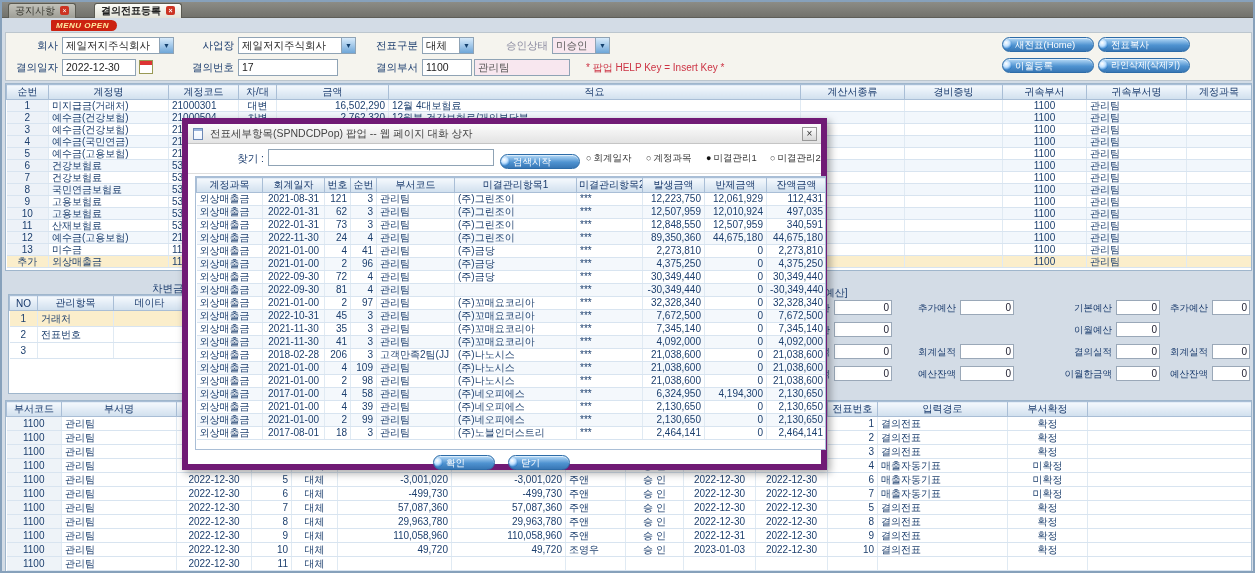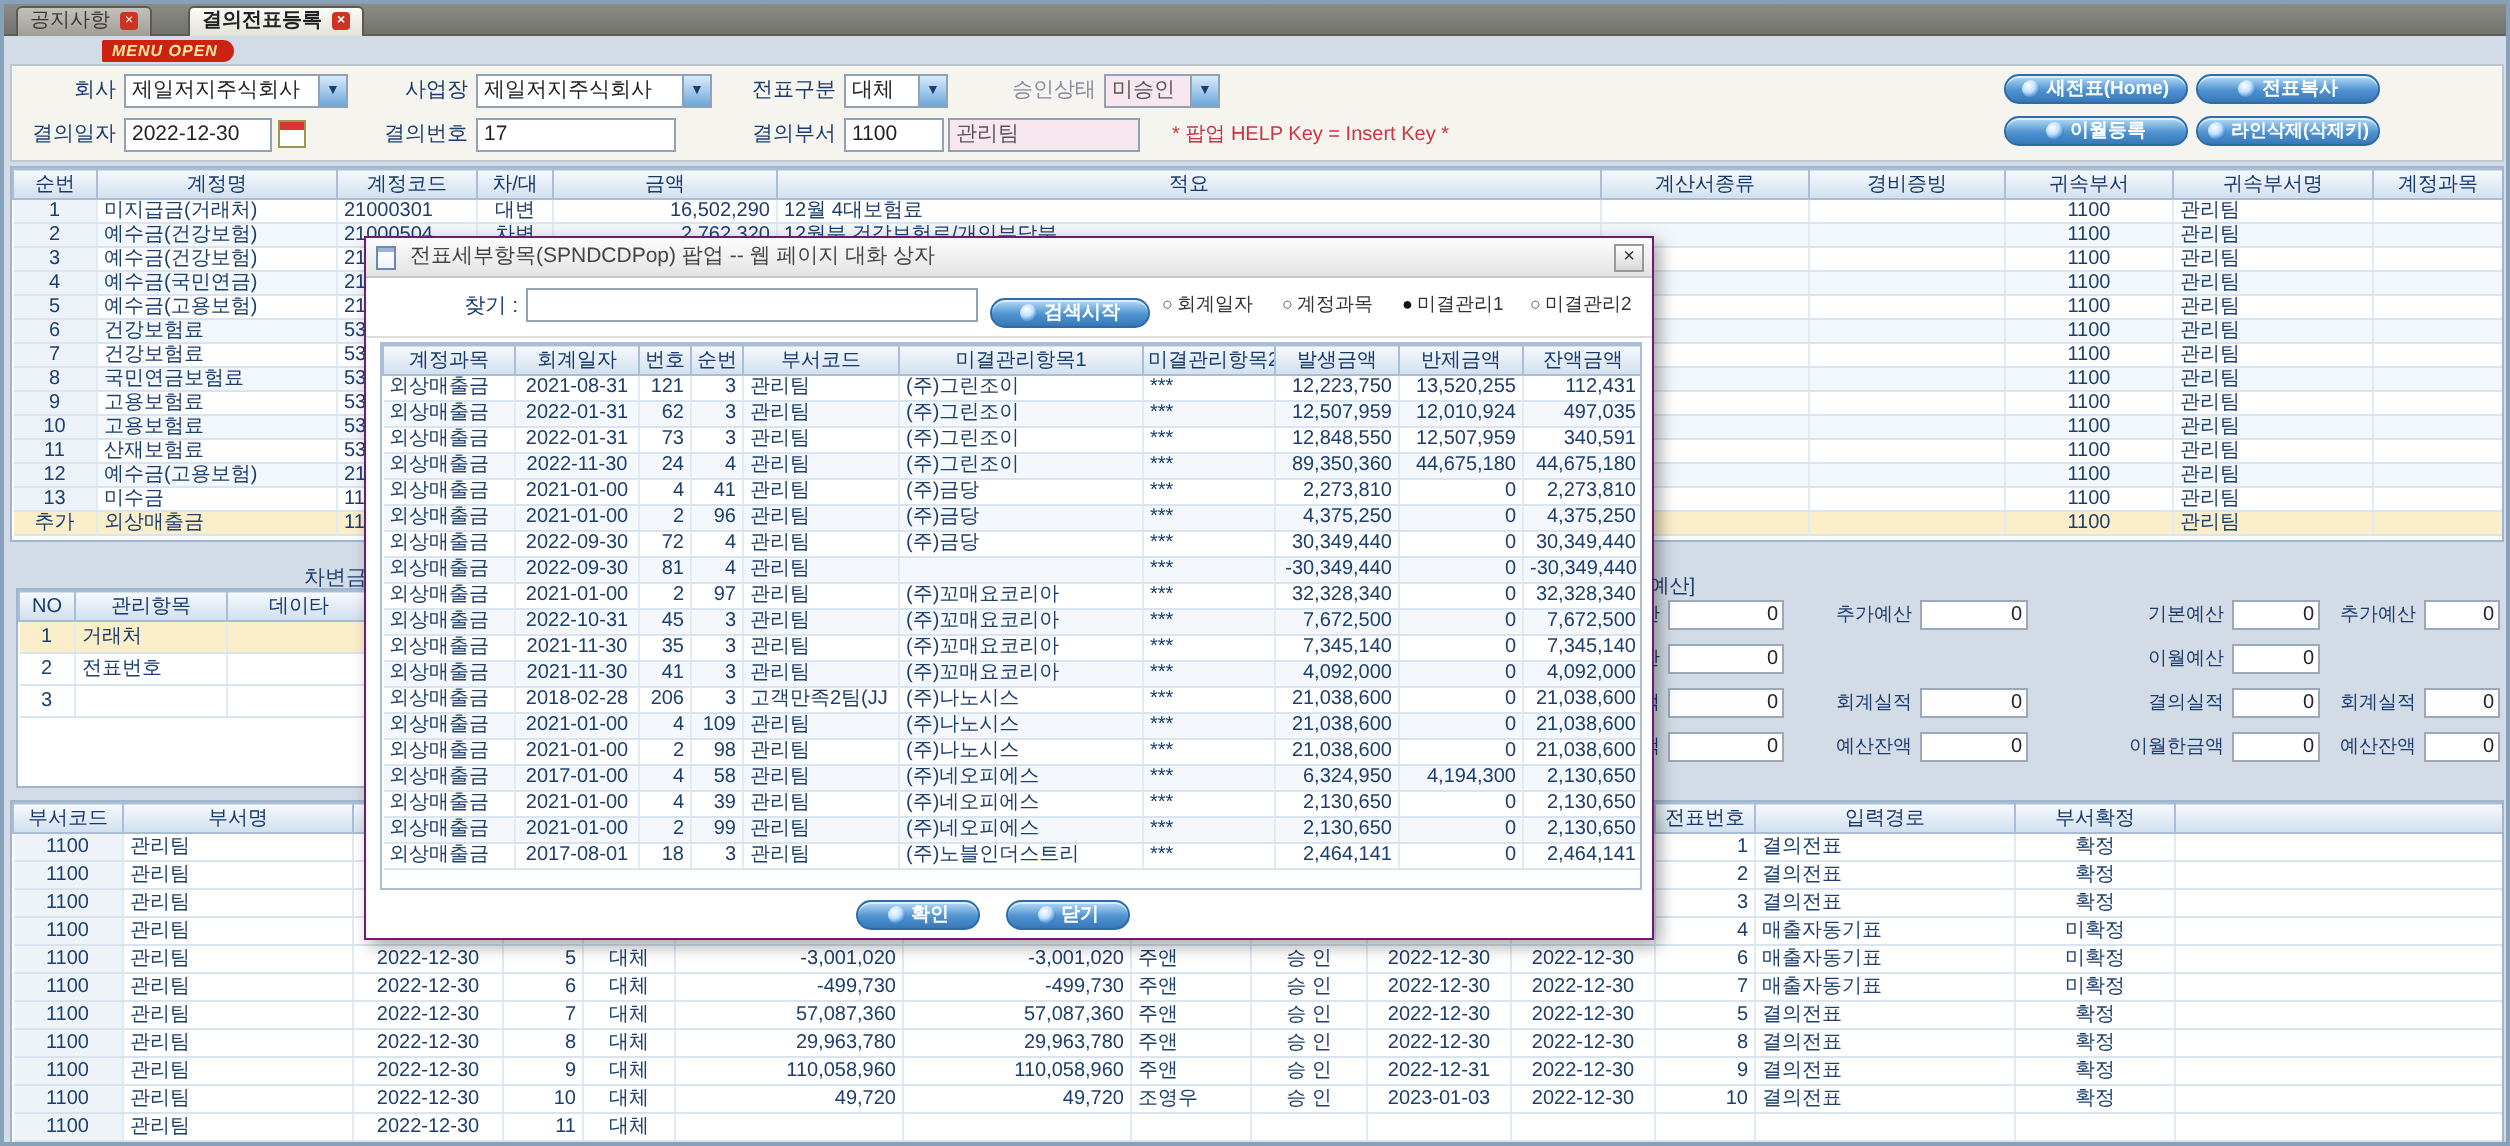--- a/index.html
+++ b/index.html
@@ -18,21 +18,21 @@
   .menuopen{position:absolute;top:18px;left:3px;background:#cc2211;color:#ffe9a0;font-size:8px;font-weight:bold;font-style:italic;padding:1px 8px 1px 5px;border-radius:1px 6px 6px 1px;letter-spacing:.5px;margin-left:46px;}
 
   
   .formpanel{position:absolute;top:30px;left:3px;width:1247px;height:49px;background:#f5f4ee;border:1px solid #bcc6ce;}
   .flabel{position:absolute;font-size:10.5px;color:#1b3c6e;line-height:17px;text-align:right;white-space:nowrap;}
   .fbox{position:absolute;height:17px;border:1px solid #8fa3b5;background:#fff;font-size:10.5px;line-height:15px;padding:0 3px;color:#222;white-space:nowrap;overflow:hidden;}
   .fbox.pink{background:#f8e7ef;color:#555;}
   .fsel .selarr{position:absolute;top:0;right:0;width:14px;height:15px;background:linear-gradient(#d8ebfb,#6ea6d8);border-left:1px solid #8fa3b5;font-size:7px;line-height:15px;text-align:center;color:#13406e;}
   .calico{position:absolute;width:14px;height:14px;top:1px;background:linear-gradient(#d33 0 4px,#fff 4px);border:1px solid #995;}
   .helpnote{position:absolute;font-size:10px;color:#cc3344;line-height:17px;white-space:nowrap;}
-  .pillbtn{position:absolute;height:15px;border-radius:8px;background:linear-gradient(#b9dcf8,#4f93d1 55%,#3877b5);border:1px solid #2d6ca8;color:#fff;font-size:9.5px;font-weight:bold;text-align:center;line-height:13px;box-shadow:inset 0 1px 0 rgba(255,255,255,.55);white-space:nowrap;overflow:hidden;cursor:default;}
+  .pillbtn{position:absolute;height:15px;border-radius:8px;background:linear-gradient(#b9dcf8,#4f93d1 55%,#3877b5);border:1px solid #2d6ca8;color:#fff;font-size:9.5px;font-weight:normal;text-align:left;line-height:13px;box-shadow:inset 0 1px 0 rgba(255,255,255,.55);white-space:nowrap;overflow:hidden;cursor:default;}
   .bico{display:inline-block;width:9px;height:9px;border-radius:50%;background:radial-gradient(circle at 35% 30%,#fff,#bfe0ff 40%,#2f7ec9 75%);margin:2px 3px 0 0;vertical-align:top;}
 
   
   table.grid{border-collapse:collapse;table-layout:fixed;width:100%;background:#fff;}
   table.grid th{background:linear-gradient(#f5f9fd,#d0dfee);border:1px solid #a9bed6;font-size:10px;font-weight:normal;color:#17386b;height:13px;padding:0 2px;overflow:hidden;white-space:nowrap;}
   table.grid td{border-right:1px solid #e0eaf3;border-bottom:1px solid #d8e4f0;font-size:10px;color:#1c3f6e;padding:0 3px;overflow:hidden;white-space:nowrap;}
   td.c{text-align:center}td.r{text-align:right}td.l{text-align:left}
   .gridwrap{position:absolute;background:#fff;border:1px solid #9fb6cc;overflow:hidden;}
 
   .topgrid{top:81px;left:3px;width:1247px;height:188px;}
@@ -51,21 +51,21 @@
   .botgrid td:first-child{background:#eef3f8;}
 
   .debitlabel{position:absolute;top:280px;left:150px;font-size:10.5px;color:#1b3c6e;}
 
   
   .btitle{position:absolute;font-size:10px;color:#1b3c6e;white-space:nowrap;}
   .blab{position:absolute;font-size:9.5px;color:#1b3c6e;line-height:15px;text-align:right;white-space:nowrap;}
   .bud{position:absolute;height:15px;background:#fff;border:1px solid #9aa8b8;font-size:10px;text-align:right;padding:0 2px;line-height:13px;color:#223;}
 
   
-  .popup{position:absolute;top:116px;left:180px;width:645px;height:352px;background:#fff;border:1px solid #701a75;box-shadow:3px 3px 8px rgba(0,0,0,.35);z-index:50;}
+  .popup{position:absolute;top:116px;left:180px;width:645px;height:352px;background:#fff;border:6px solid #701a75;box-shadow:3px 3px 8px rgba(0,0,0,.35);z-index:50;}
   .ptitle{position:absolute;top:0;left:0;right:0;height:20px;background:linear-gradient(#fcfcfc,#e3e3e3);border-bottom:1px solid #c5c5c5;font-size:10.5px;color:#444;line-height:19px;padding-left:22px;white-space:nowrap;overflow:hidden;}
   .dlgico{position:absolute;top:4px;left:5px;width:10px;height:12px;background:linear-gradient(#fff,#eef4ff);border:1px solid #6d88b5;box-shadow:inset 0 2px 0 #9ab4dc;}
   .dlgx{position:absolute;top:3px;right:4px;width:15px;height:14px;background:linear-gradient(#fefefe,#d8d8d8);border:1px solid #999;font-size:10px;line-height:12px;text-align:center;color:#333;cursor:default;}
   .findrow{position:absolute;top:20px;left:0;right:0;height:30px;border-bottom:1px solid #ddd;}
   .radio{position:absolute;font-size:9.5px;color:#333;line-height:17px;white-space:nowrap;}
   .rdot::before{content:"○";font-size:9px;margin-right:2px;color:#444;}
   .radio.checked .rdot::before{content:"●";color:#111;}
   .pgrid{top:168px;left:187px;width:631px;height:274px;border:1px solid #a9bed6;}
   .pgrid td{height:12.5px;line-height:12px;}
   .pgrid tbody tr:nth-child(even){background:#f4f8fc;}
@@ -679,21 +679,21 @@
         <tbody>
             <tr>
               <td class="l">외상매출금</td>
               <td class="c">2021-08-31</td>
               <td class="r">121</td>
               <td class="r">3</td>
               <td class="l">관리팀</td>
               <td class="l">(주)그린조이</td>
               <td class="l">***</td>
               <td class="r">12,223,750</td>
-              <td class="r">13,520,255</td>
+              <td class="r">12,061,929</td>
               <td class="r">112,431</td>
             </tr>
             <tr>
               <td class="l">외상매출금</td>
               <td class="c">2022-01-31</td>
               <td class="r">62</td>
               <td class="r">3</td>
               <td class="l">관리팀</td>
               <td class="l">(주)그린조이</td>
               <td class="l">***</td>

